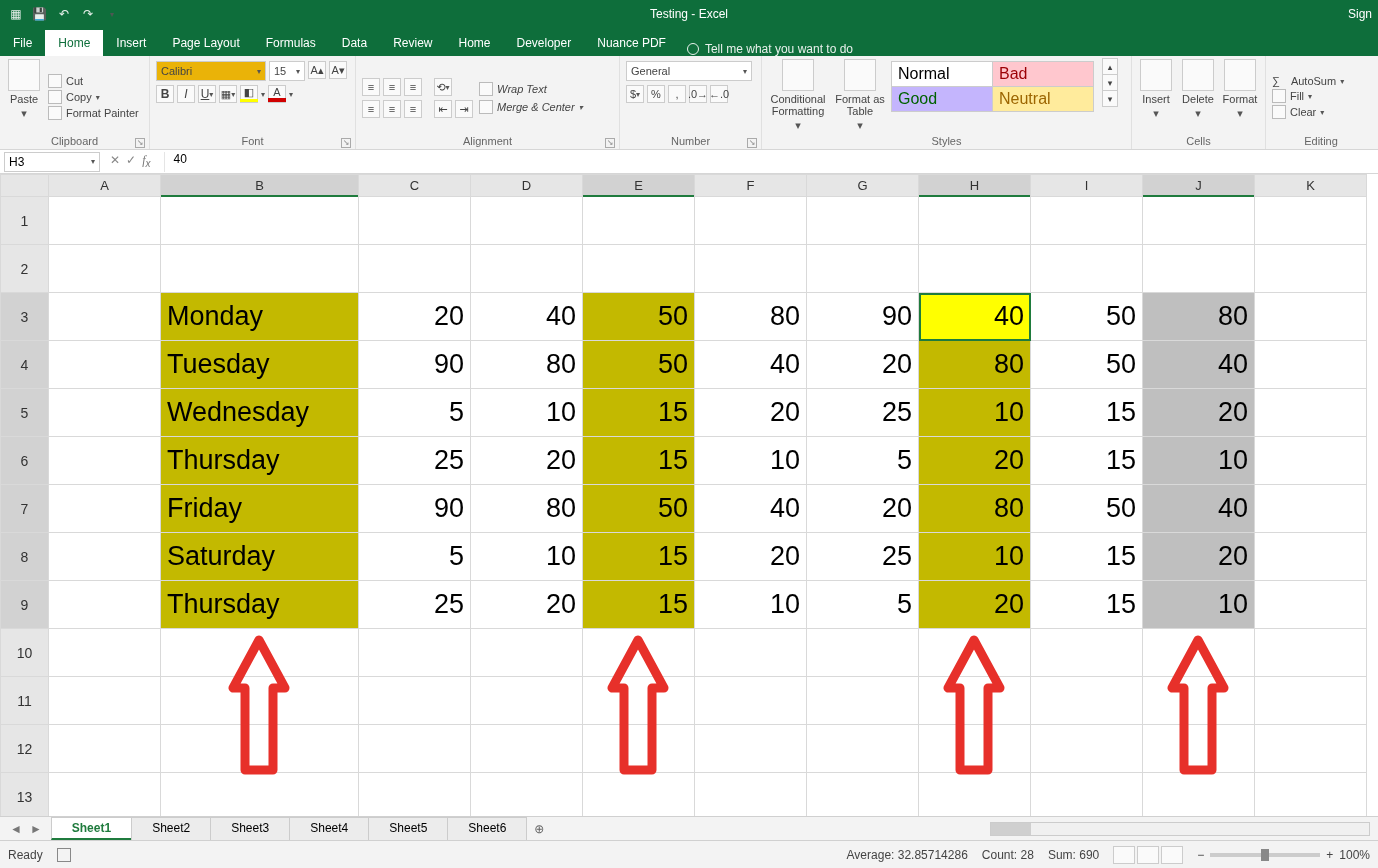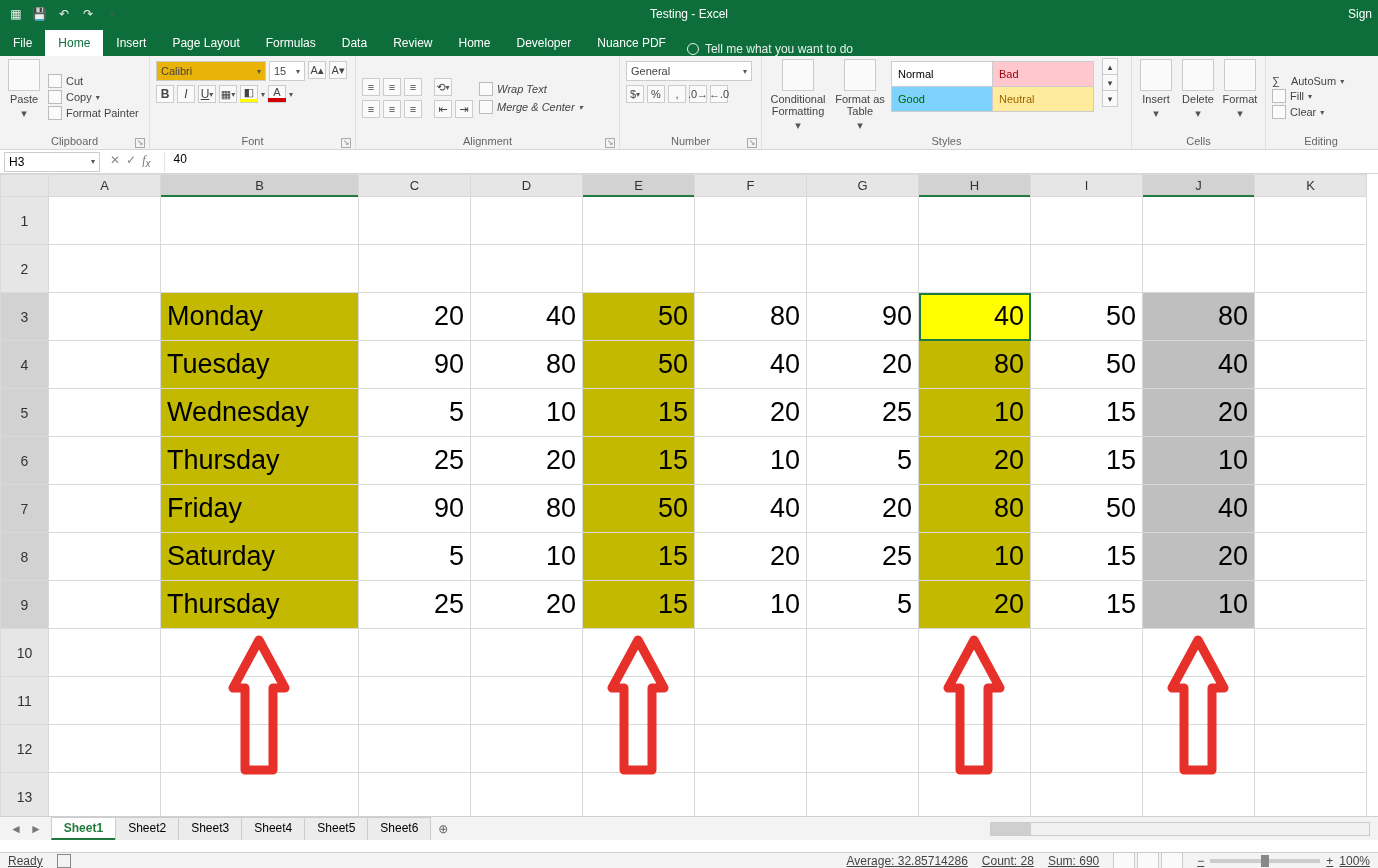--- a/index.html
+++ b/index.html
@@ -39,24 +39,24 @@
 .fontbox { height:20px; border:1px solid #ccc; background:#eab308; padding:1px 4px; width:110px; display:flex; align-items:center; justify-content:space-between; }
 .sizebox { height:20px; border:1px solid #ccc; background:#fff; padding:1px 4px; width:36px; display:flex; align-items:center; justify-content:space-between; }
 .btnrow { display:flex; gap:3px; }
 .sq { width:18px; height:18px; border:1px solid #ccc; background:#fafafa; display:flex; align-items:center; justify-content:center; font-size:11px; cursor:pointer; }
 .sq b, .sq i, .sq u { font-size:12px; }
 .colorbar { width:18px; height:4px; display:block; }
 .fillbar { background:#ffff00; }
 .fontbar { background:#d00000; }
 
 .styleswrap { display:flex; gap:0; }
-.stylecell { width: 102px; height: 26px; border:1px solid #ccc; margin-left:-1px; padding: 3px 6px; display:flex; align-items:center; font-size:11px; cursor:pointer; }
+.stylecell { width: 102px; height: 26px; border:1px solid #ccc; margin-left:-1px; padding: 3px 6px; display:flex; align-items:center; font-size:16px; cursor:pointer; }
 .style-normal { background:#fff; color:#000; }
 .style-bad    { background:#ffc7ce; color:#9c0006; }
-.style-good   { background:#7dd3fc; color:#006100; }
+.style-good   { background:#c4b5fd; color:#006100; }
 .style-neutral{ background:#ffeb9c; color:#9c6500; }
 .styleopts { width:16px; display:flex; flex-direction:column; margin-left:2px; }
 .styleopts .sb { height:17px; border:1px solid #ccc; margin-top:-1px; display:flex; align-items:center; justify-content:center; font-size:9px; cursor:pointer; background:#fafafa;}
 
 .numfmt { height:20px; border:1px solid #ccc; background:#fff; padding:1px 4px; width:126px; display:flex; align-items:center; justify-content:space-between; }
 
 
 .fxbar { height: 24px; border-bottom: 1px solid #d6d6d6; display:flex; align-items:center; font-size:12px; background:#fff; }
 .namebox { width: 96px; height: 20px; border:1px solid #ccc; margin: 0 2px 0 4px; padding: 0 4px; display:flex; align-items:center; justify-content:space-between; background:#fff;}
 .fxbtns { display:flex; gap:6px; padding:0 8px; color:#888; }
@@ -83,29 +83,29 @@
 
 .colA { width:112px; }
 .colB { width:198px; }
 .coln { width:112px; }
 
 
 .sheetbar { position:absolute; left:0; right:0; bottom:28px; height:24px; border-top:1px solid #d0d0d0; background:#f3f3f3; display:flex; align-items:center; font-size:12px; }
 .sheetbar .nav { display:flex; gap:8px; padding: 0 10px; color:#777; }
 .sheetbar .nav span { cursor:pointer; }
 .sheettabs { display:flex; height:100%; }
-.sheettab { padding: 3px 12px; border:1px solid #ccc; border-bottom:none; background:#ececec; margin-left:-1px; cursor:pointer; }
+.sheettab { padding: 3px 20px; border:1px solid #ccc; border-bottom:none; background:#ececec; margin-left:-1px; cursor:pointer; }
 .sheettab.active { background:#fff; border-bottom:2px solid #1f7b3d; font-weight:600; color:#1f7b3d;}
 .newsheet { width:24px; text-align:center; cursor:pointer; color:#666; }
 .sbar-right { margin-left:auto; display:flex; align-items:center; gap:2px; padding-right:8px; }
 .sbar-right .scroll { width:380px; height:14px; border:1px solid #ccc; background:#f0f0f0; position:relative; }
 .sbar-right .scroll .thumb { position:absolute; left:0; top:0; bottom:0; width:40px; background:#cfcfcf;}
 
 
-.statusbar { position:absolute; left:0; right:0; bottom:0; height:16px; background:#f3f3f3; border-top:1px solid #d0d0d0; display:flex; align-items:center; font-size:12px; color:#444; padding:0 8px; gap:14px;text-decoration:underline; }
+.statusbar { position:absolute; left:0; right:0; bottom:0; height:28px; background:#f3f3f3; border-top:1px solid #d0d0d0; display:flex; align-items:center; font-size:12px; color:#444; padding:0 8px; gap:14px; }
 .statusbar .spacer { flex:1; }
 .viewbtns { display:flex; gap:2px; }
 .viewbtns .vb { width:22px; height:18px; border:1px solid #ccc; background:#fafafa; cursor:pointer; }
 .zoom { display:flex; align-items:center; gap:6px; }
 .zoom .track { width:110px; height:4px; background:#ccc; position:relative; }
 .zoom .track .th { position:absolute; left:50%; top:-4px; width:8px; height:12px; background:#888; transform:translateX(-50%);}
 </style>
 </head>
 <body>
 

